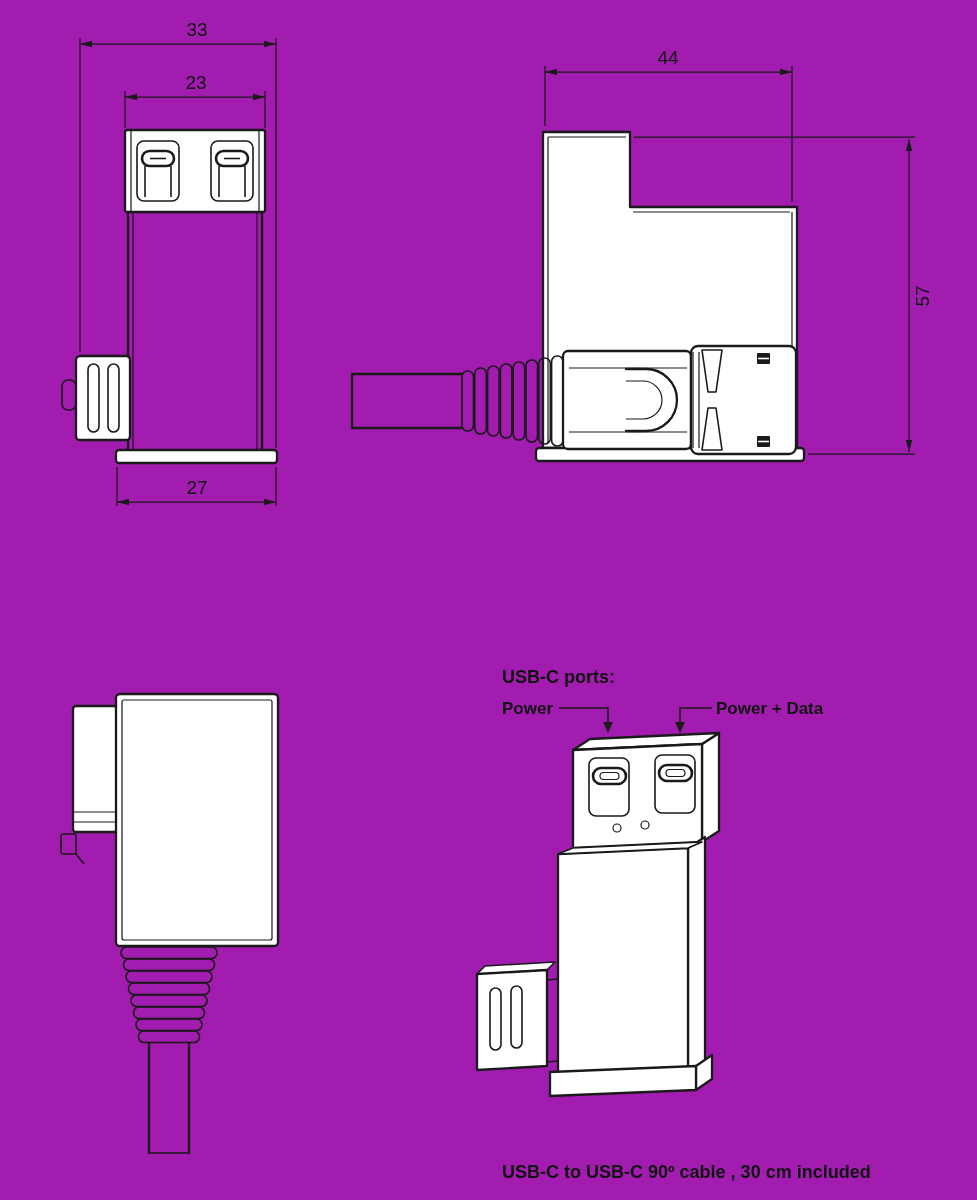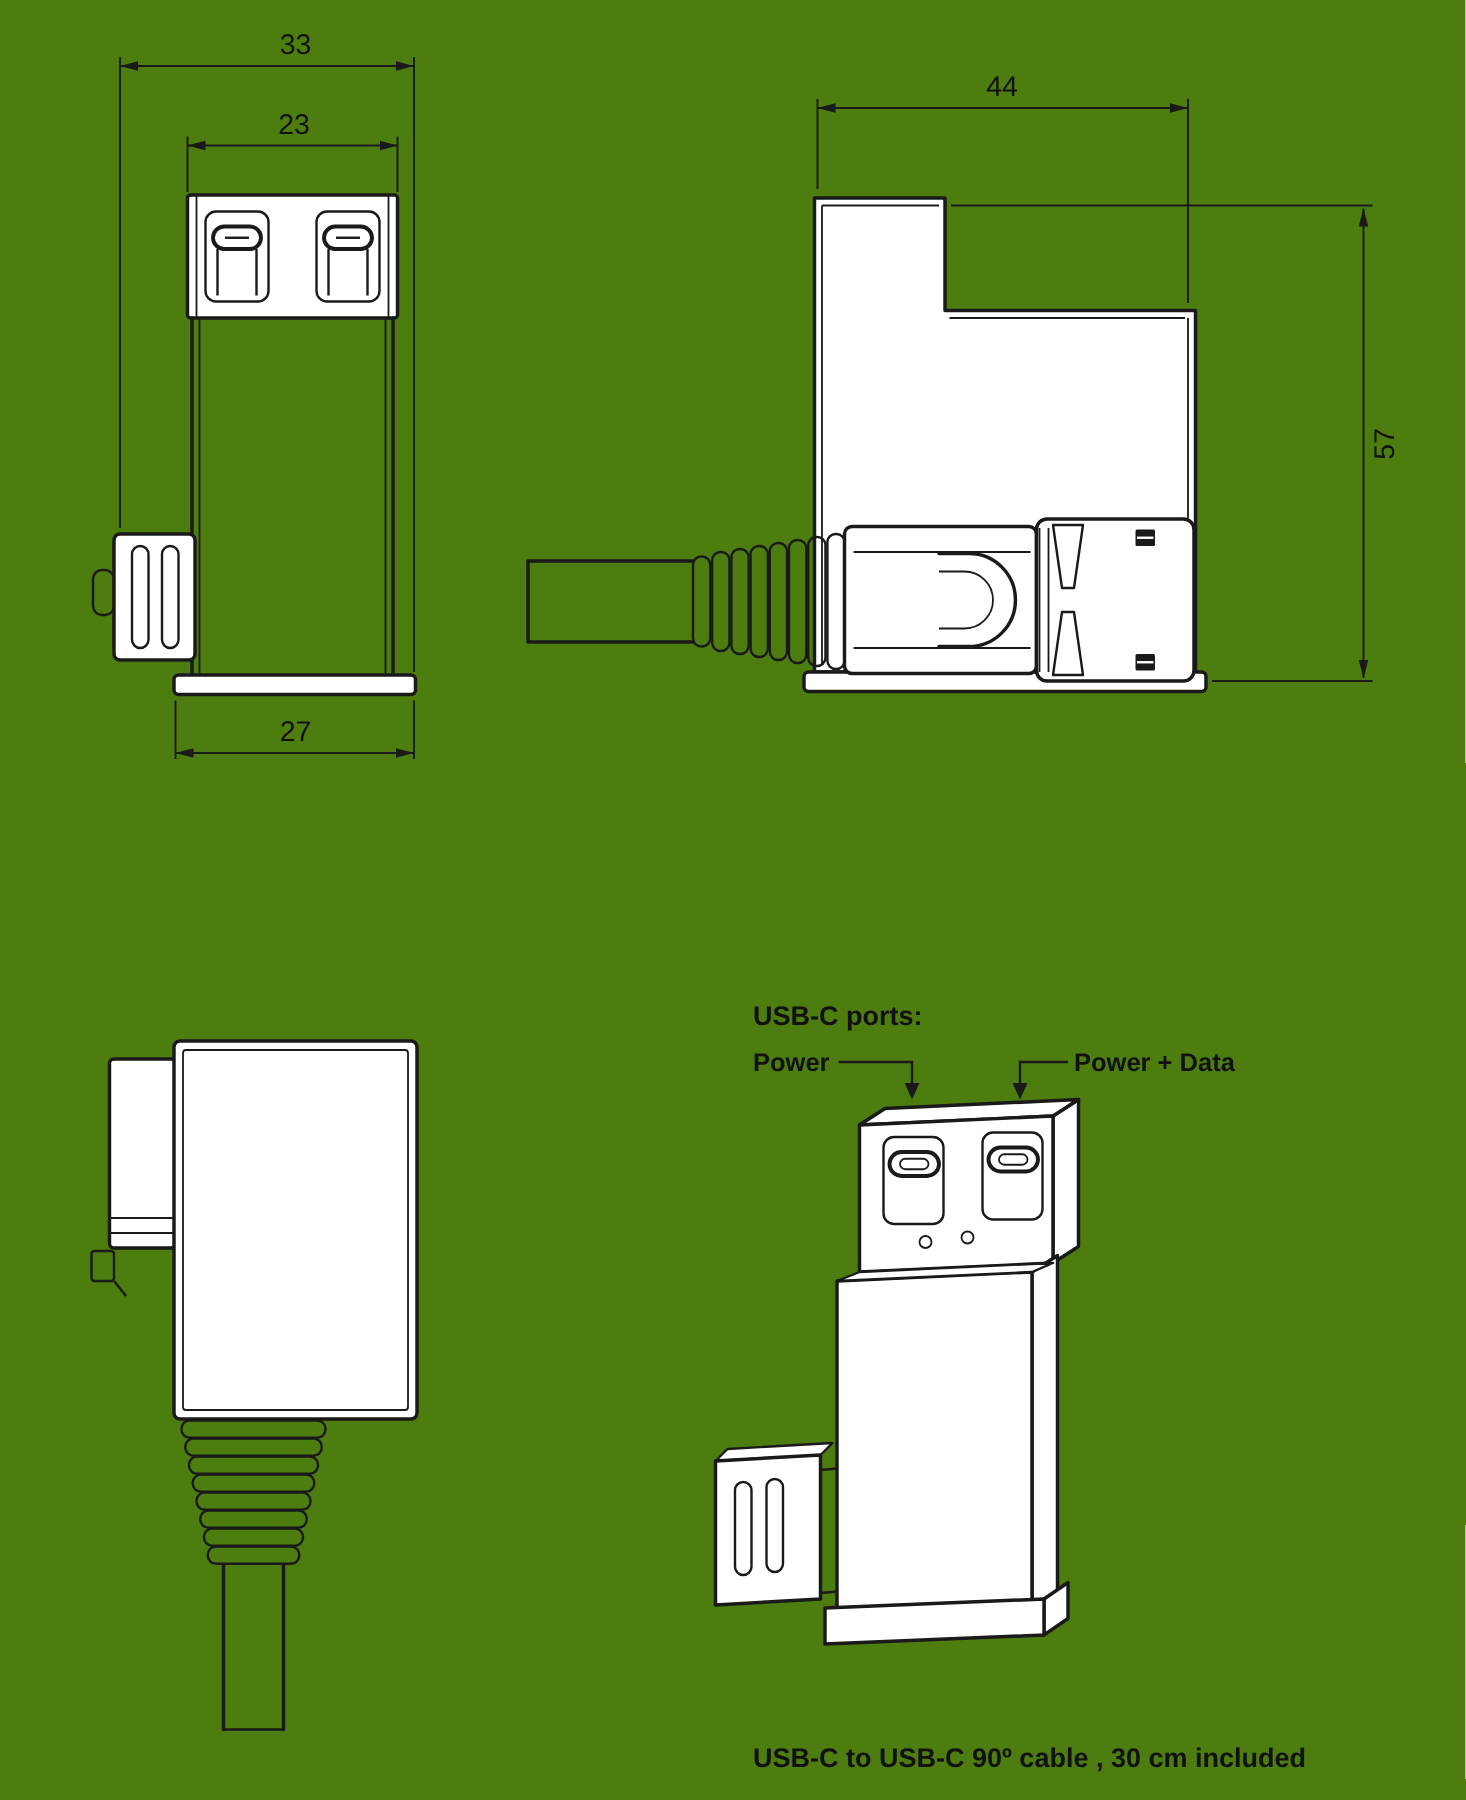--- a/index.html
+++ b/index.html
@@ -1,16 +1,16 @@
 <!DOCTYPE html>
 <html><head>
 <meta charset="utf-8">
 <style>
   html,body { margin:0; padding:0; background:#ffffff; }
-  .page { position:relative; width:977px; height:1200px; background:#4d7c0f; overflow:hidden; }
+  .page { position:relative; width:977px; height:1200px; background:#a21caf; overflow:hidden; }
   svg { display:block; }
   .s2   { fill:none; stroke:#1a1a1a; stroke-width:2.3; stroke-linejoin:round; stroke-linecap:round; }
   .s2f  { fill:#ffffff; stroke:#1a1a1a; stroke-width:2.3; stroke-linejoin:round; }
   .s16f { fill:#ffffff; stroke:#1a1a1a; stroke-width:1.6; stroke-linejoin:round; }
   .s26f { fill:#ffffff; stroke:#1a1a1a; stroke-width:2.6; stroke-linejoin:round; }
   .thin { fill:none; stroke:#1a1a1a; stroke-width:1.2; }
   .med  { fill:none; stroke:#1a1a1a; stroke-width:1.6; }
   .dim  { fill:none; stroke:#1a1a1a; stroke-width:1.25; }
   .dimline { marker-start:url(#ah); marker-end:url(#ah); }
   .darkfill { fill:#1a1a1a; stroke:none; }

